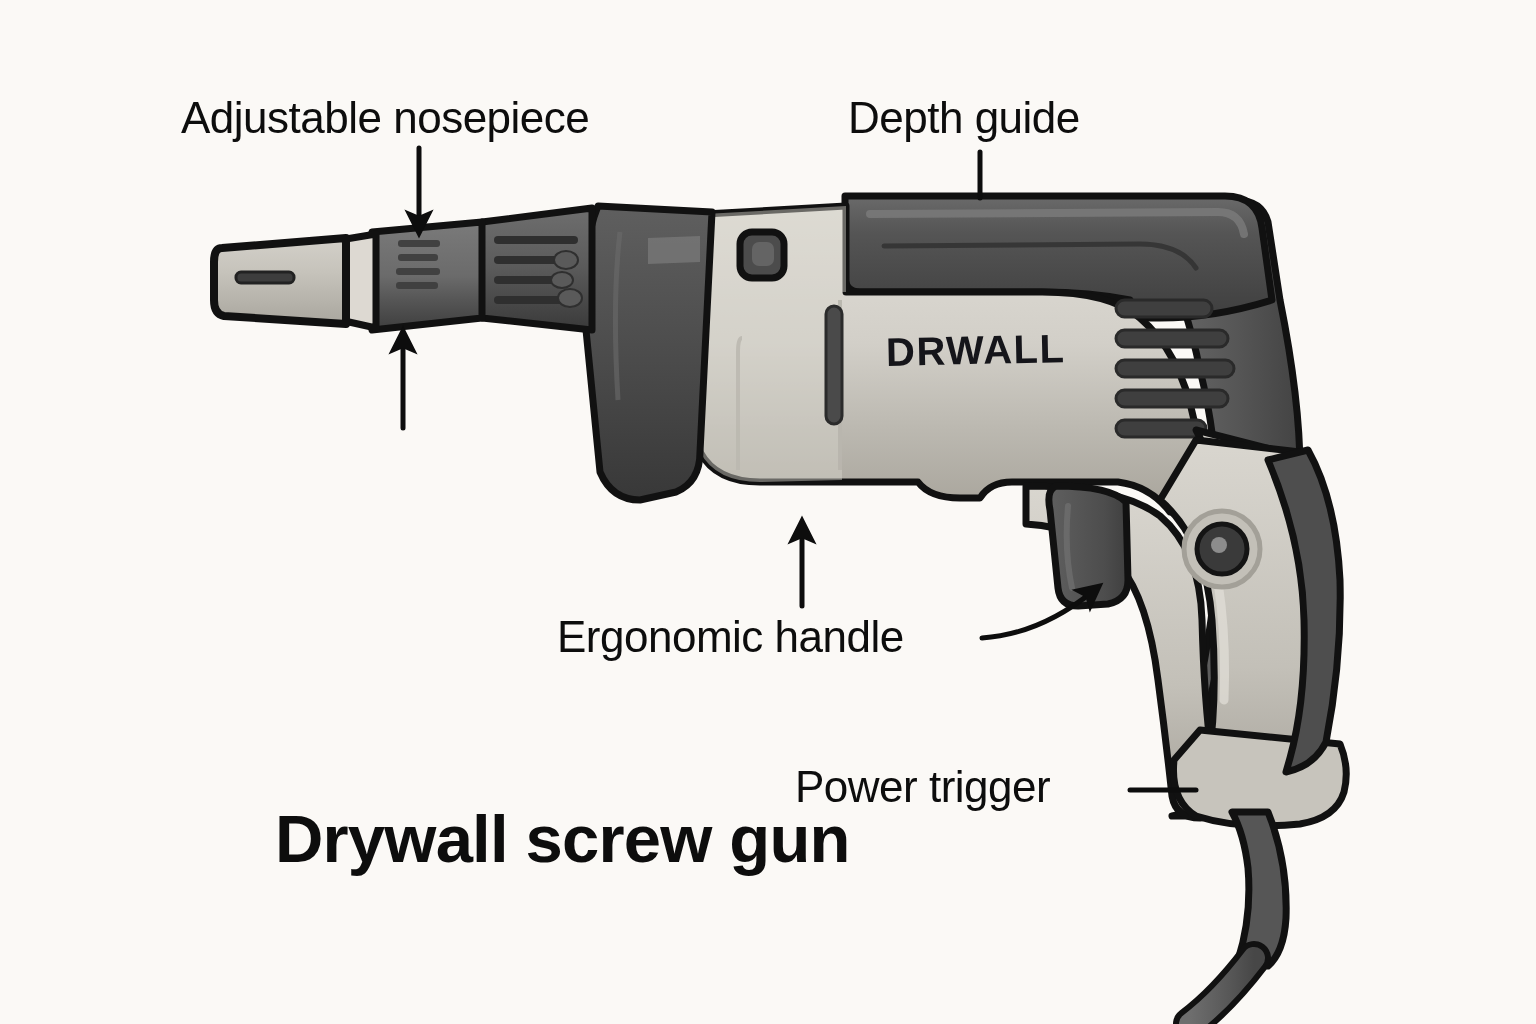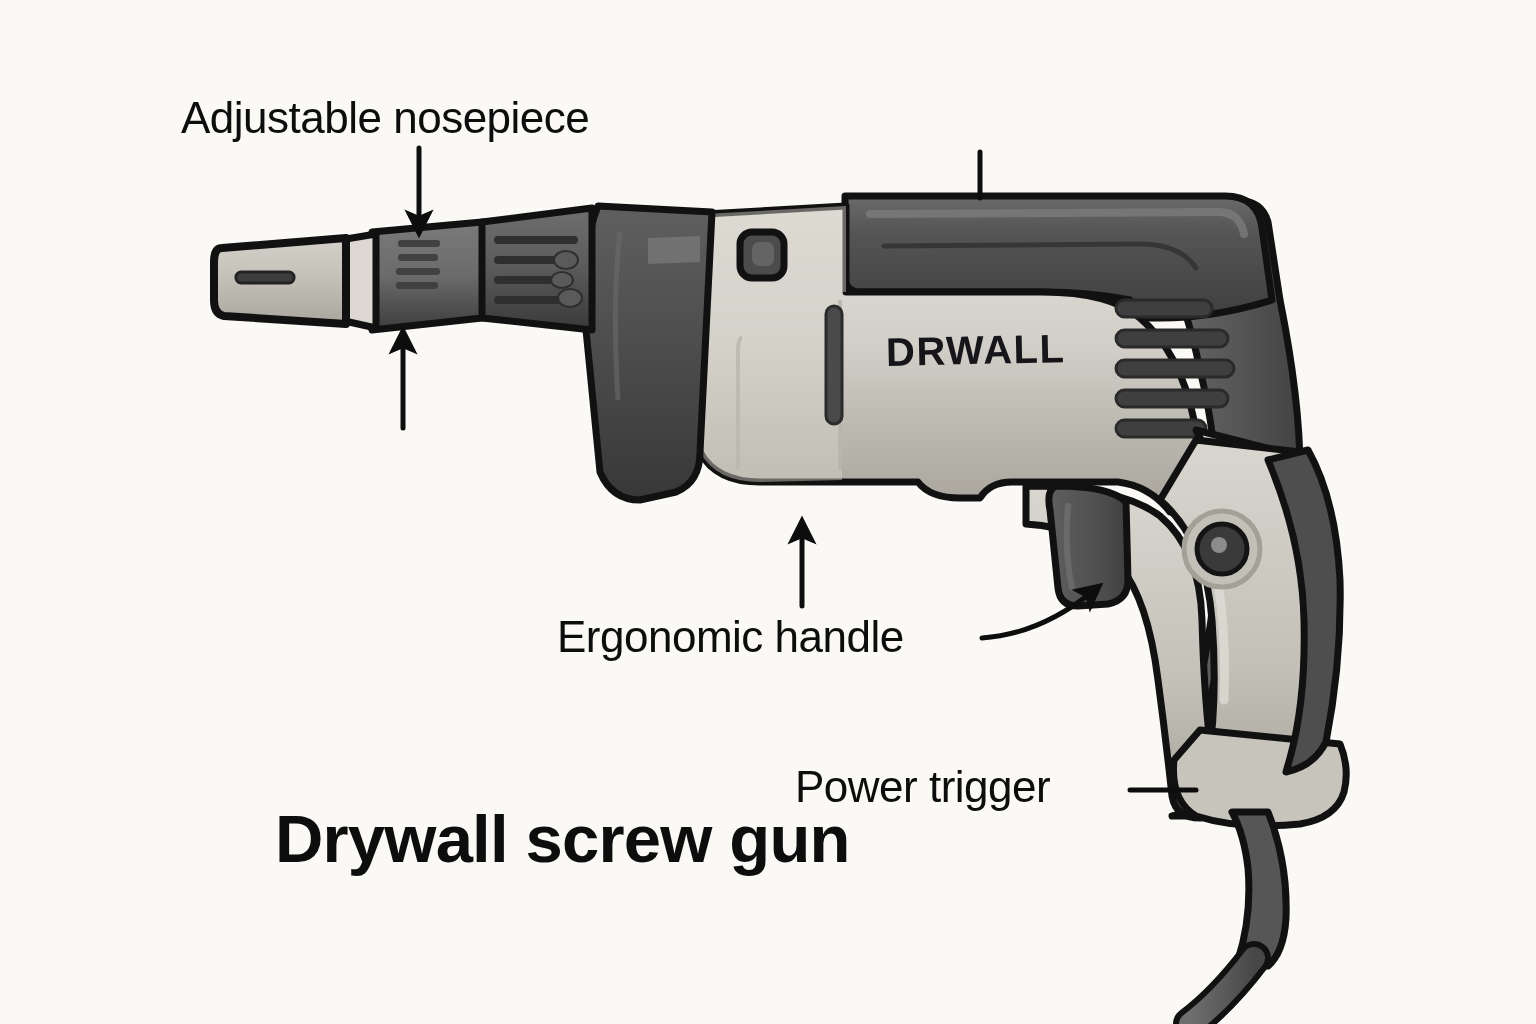--- a/index.html
+++ b/index.html
@@ -227,20 +227,21 @@
       <line x1="802" y1="606" x2="802" y2="530" marker-end="url(#arrowHead)"></line>
 
       <path d="M982 638 Q1040 634 1092 592" marker-end="url(#arrowHead)"></path>
 
       <line x1="1130" y1="790" x2="1196" y2="790"></line>
     </g>
   </svg>
 
   <div class="label label-annot" style="left:181px; top:96px;">Adjustable nosepiece</div>
 
+  <div class="label label-annot" style="left:848px; top:96px;">Depth guide</div>
 
 
   <div class="label label-annot" style="left:557px; top:615px;">Ergonomic handle</div>
 
   <div class="label label-annot" style="left:795px; top:765px;">Power trigger</div>
 
   <div class="label label-title" style="left:275px; top:805px;">Drywall screw gun</div>
 
   <div class="label label-brand" style="left:886px; top:330px;">DRWALL</div>
 

